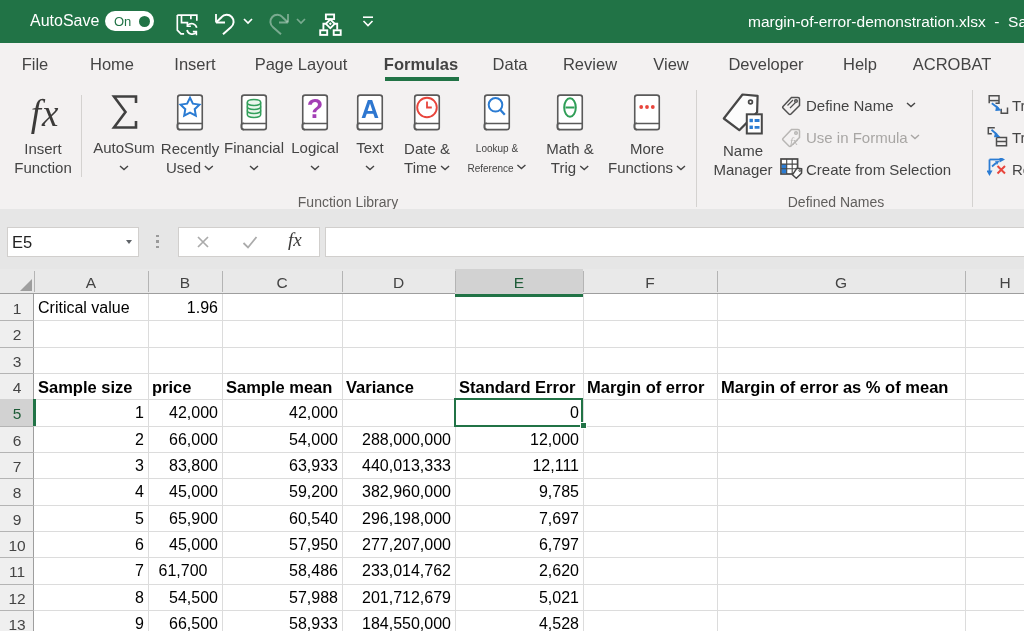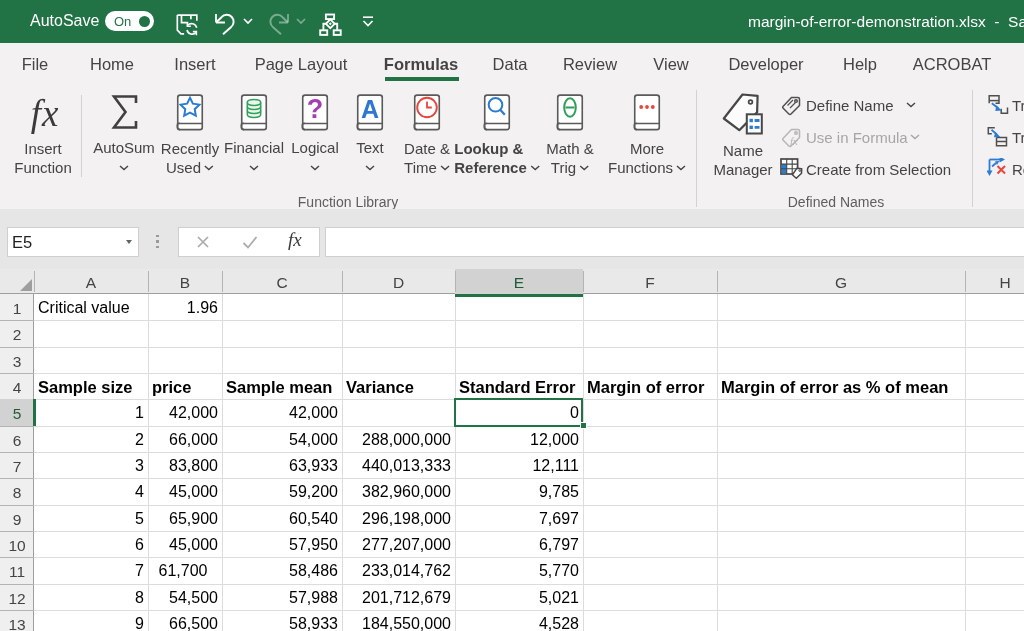--- a/index.html
+++ b/index.html
@@ -149,21 +149,21 @@
       </svg></div>
 <div class="abs" style="left:497px;top:9px;transform:translateX(-50%);">
       <svg width="27" height="37" viewBox="0 0 27 37">
         <rect x="1.2" y="1.2" width="24.6" height="34.4" rx="2.4" fill="#fff" stroke="#5a5a5a" stroke-width="1.7"></rect>
         <path d="M1.5 29.5 h24" stroke="#5a5a5a" stroke-width="1.4"></path>
         <path d="M3.4 35.6 a3.2 3.2 0 0 1 0 -6.4" fill="none" stroke="#5a5a5a" stroke-width="1.6"></path>
         <circle cx="12" cy="10.8" r="6.8" fill="none" stroke="#2b7cd3" stroke-width="2"></circle>
         <path d="M16.7 15.8 l4.6 4.9" stroke="#2b7cd3" stroke-width="2.3" fill="none"></path>
       </svg>
     </div>
-<div class="abs" style="left:497px;top:54px;transform:translateX(-50%);font-size:15px;color:#444444;line-height:19px;white-space:nowrap;font-weight:bold;">Lookup &amp;<br>Reference<svg width="10" height="16" viewBox="0 -6 10 16" style="display:inline-block;vertical-align:-2px;margin-left:3px">
+<div class="abs" style="left:497px;top:54px;transform:translateX(-50%);text-align:center;font-size:10px;color:#444444;line-height:19px;white-space:nowrap;">Lookup &amp;<br>Reference<svg width="10" height="16" viewBox="0 -6 10 16" style="display:inline-block;vertical-align:-2px;margin-left:3px">
         <path d="M1 1 l4 3.5 l4 -3.5" stroke="#444444" stroke-width="1.4" fill="none"></path>
       </svg></div>
 <div class="abs" style="left:570px;top:9px;transform:translateX(-50%);">
       <svg width="27" height="37" viewBox="0 0 27 37">
         <rect x="1.2" y="1.2" width="24.6" height="34.4" rx="2.4" fill="#fff" stroke="#5a5a5a" stroke-width="1.7"></rect>
         <path d="M1.5 29.5 h24" stroke="#5a5a5a" stroke-width="1.4"></path>
         <path d="M3.4 35.6 a3.2 3.2 0 0 1 0 -6.4" fill="none" stroke="#5a5a5a" stroke-width="1.6"></path>
         <ellipse cx="13.5" cy="13.5" rx="5.8" ry="9.3" fill="none" stroke="#2f9e57" stroke-width="2"></ellipse>
         <path d="M9 13.5 h9" stroke="#2f9e57" stroke-width="2"></path>
       </svg>
@@ -393,21 +393,21 @@
 <div class="abs" style="left:455px;top:240.6px;width:124px;text-align:right;font-size:16px;color:#000000;white-space:nowrap;">7,697</div>
 <div class="abs" style="left:34px;top:267.0px;width:110px;text-align:right;font-size:16px;color:#000000;white-space:nowrap;">6</div>
 <div class="abs" style="left:148px;top:267.0px;width:70px;text-align:right;font-size:16px;color:#000000;white-space:nowrap;">45,000</div>
 <div class="abs" style="left:222px;top:267.0px;width:116px;text-align:right;font-size:16px;color:#000000;white-space:nowrap;">57,950</div>
 <div class="abs" style="left:342px;top:267.0px;width:109px;text-align:right;font-size:16px;color:#000000;white-space:nowrap;">277,207,000</div>
 <div class="abs" style="left:455px;top:267.0px;width:124px;text-align:right;font-size:16px;color:#000000;white-space:nowrap;">6,797</div>
 <div class="abs" style="left:34px;top:293.3px;width:110px;text-align:right;font-size:16px;color:#000000;white-space:nowrap;">7</div>
 <div class="abs" style="left:148px;top:293.3px;width:70px;text-align:center;font-size:16px;color:#000000;white-space:nowrap;">61,700</div>
 <div class="abs" style="left:222px;top:293.3px;width:116px;text-align:right;font-size:16px;color:#000000;white-space:nowrap;">58,486</div>
 <div class="abs" style="left:342px;top:293.3px;width:109px;text-align:right;font-size:16px;color:#000000;white-space:nowrap;">233,014,762</div>
-<div class="abs" style="left:455px;top:293.3px;width:124px;text-align:right;font-size:16px;color:#000000;white-space:nowrap;">5,770</div>
+<div class="abs" style="left:455px;top:293.3px;width:124px;text-align:right;font-size:16px;color:#000000;white-space:nowrap;">2,620</div>
 <div class="abs" style="left:34px;top:319.6px;width:110px;text-align:right;font-size:16px;color:#000000;white-space:nowrap;">8</div>
 <div class="abs" style="left:148px;top:319.6px;width:70px;text-align:right;font-size:16px;color:#000000;white-space:nowrap;">54,500</div>
 <div class="abs" style="left:222px;top:319.6px;width:116px;text-align:right;font-size:16px;color:#000000;white-space:nowrap;">57,988</div>
 <div class="abs" style="left:342px;top:319.6px;width:109px;text-align:right;font-size:16px;color:#000000;white-space:nowrap;">201,712,679</div>
 <div class="abs" style="left:455px;top:319.6px;width:124px;text-align:right;font-size:16px;color:#000000;white-space:nowrap;">5,021</div>
 <div class="abs" style="left:34px;top:346.0px;width:110px;text-align:right;font-size:16px;color:#000000;white-space:nowrap;">9</div>
 <div class="abs" style="left:148px;top:346.0px;width:70px;text-align:right;font-size:16px;color:#000000;white-space:nowrap;">66,500</div>
 <div class="abs" style="left:222px;top:346.0px;width:116px;text-align:right;font-size:16px;color:#000000;white-space:nowrap;">58,933</div>
 <div class="abs" style="left:342px;top:346.0px;width:109px;text-align:right;font-size:16px;color:#000000;white-space:nowrap;">184,550,000</div>
 <div class="abs" style="left:455px;top:346.0px;width:124px;text-align:right;font-size:16px;color:#000000;white-space:nowrap;">4,528</div>

